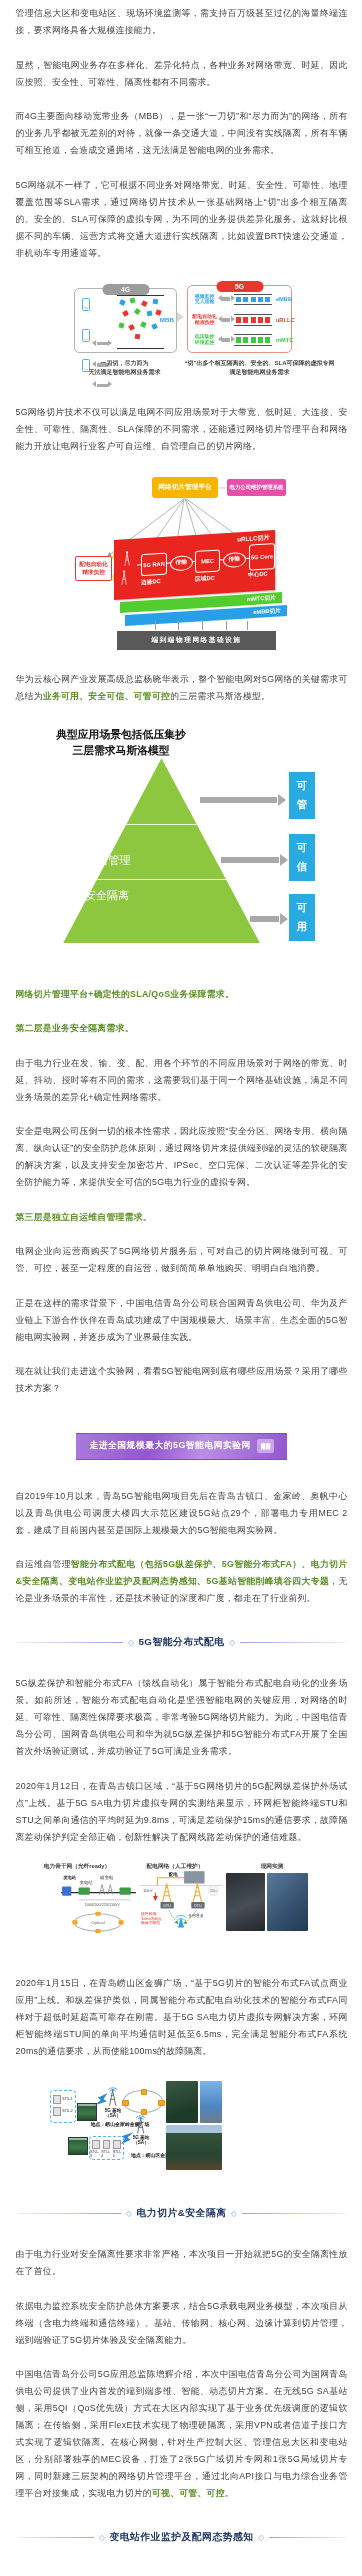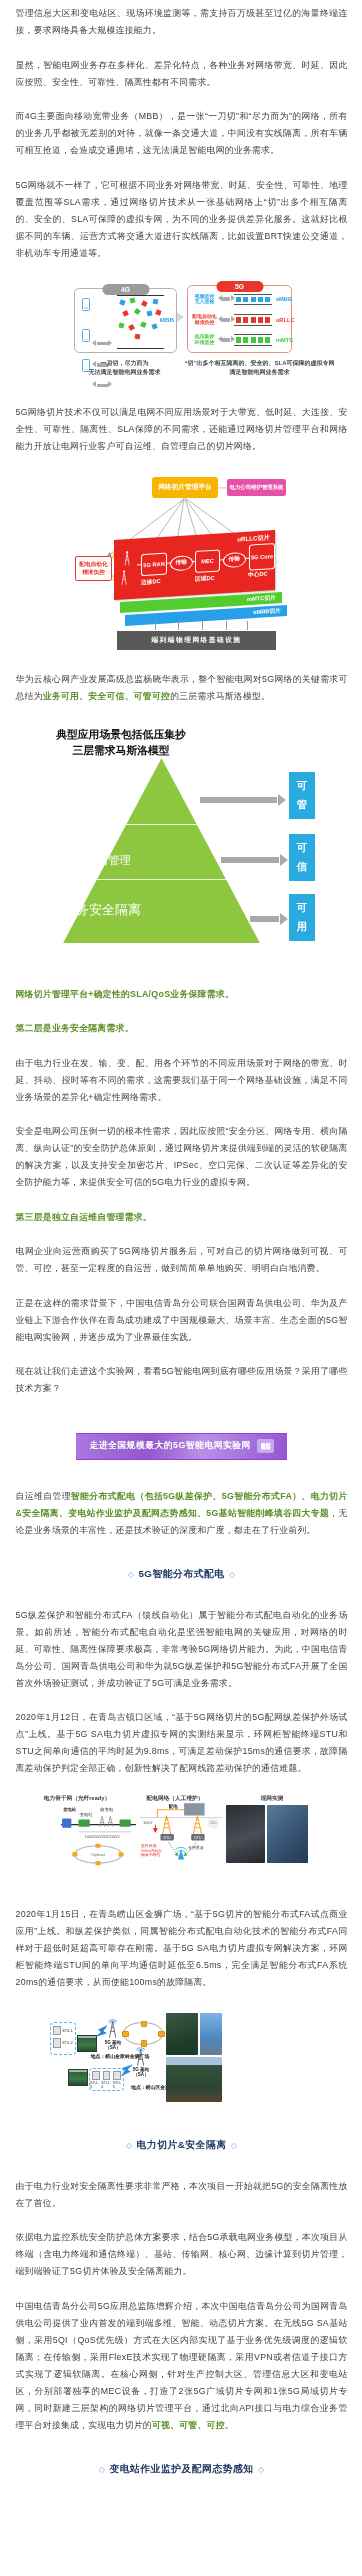--- a/index.html
+++ b/index.html
@@ -242,21 +242,21 @@
   <div class="dgm d3">
     <div class="d3title">
       <div>典型应用场景包括低压集抄</div>
         <div>三层需求马斯洛模型</div>
     </div>
     <div class="pyr">
       <div class="pwl" style="top:66px"></div>
       <div class="pwl" style="top:121px"></div>
     </div>
     <div class="pyl" style="top:84px;font-size:11.3px">自运维自管理</div>
-    <div class="pyl" style="top:132px;font-size:13px">业务安全隔离</div>
+    <div class="pyl" style="top:119px;font-size:11px">业务安全隔离</div>
     <div class="pyl" style="top:190px;font-size:9.8px">差异化+确定性的QoS/SLA保障</div>
     <div class="gar" style="left:200px;top:75px;width:77px"></div>
     <div class="gar" style="left:221px;top:135px;width:58px"></div>
     <div class="gar" style="left:250px;top:194px;width:29px"></div>
     <div class="bluebox" style="top:50px">
       <div>可</div>
         <div>管</div>
     </div>
     <div class="bluebox" style="top:112px">
       <div>可</div>
@@ -281,20 +281,21 @@
     <span class="bt">走进全国规模最大的5G智能电网实验网</span>
     <span class="bicon">
       <svg width="11.3" height="9.3" viewBox="0 0 22 18">
           <path d="M2 3 C5 1.5 8 1.5 10.5 3 V15 C8 13.5 5 13.5 2 15 Z" fill="#fff"></path>
           <path d="M20 3 C17 1.5 14 1.5 11.5 3 V15 C14 13.5 17 13.5 20 15 Z" fill="#fff" opacity=".92"></path>
           <path d="M13.5 9 L19 2 L20.8 3.6 L15.3 10.4 Z" fill="#efe8fb"></path>
         </svg>
     </span>
   </div>
 
+  <p class="para"><span>自2019年10月以来，青岛5G智能电网项目先后在青岛古镇口、金家岭、奥帆中心以及青岛供电公司调度大楼四大示范区建设5G站点29个，部署电力专用MEC 2套，建成了目前国内甚至是国际上规模最大的5G智能电网实验网。</span></p>
   <p class="para"><span>自运维自管理</span><span class="gb">智能分布式配电（包括5G纵差保护、5G智能分布式FA）、电力切片&amp;安全隔离、变电站作业监护及配网态势感知、5G基站智能削峰填谷四大专题</span><span>，无论是业务场景的丰富性，还是技术验证的深度和广度，都走在了行业前列。</span></p>
 
   <div class="sec">
     <span class="ln l"></span>
     <span class="dia">◇</span>
     <span class="t">5G智能分布式配电</span>
     <span class="dia">◇</span>
     <span class="ln r"></span>
   </div>
 

